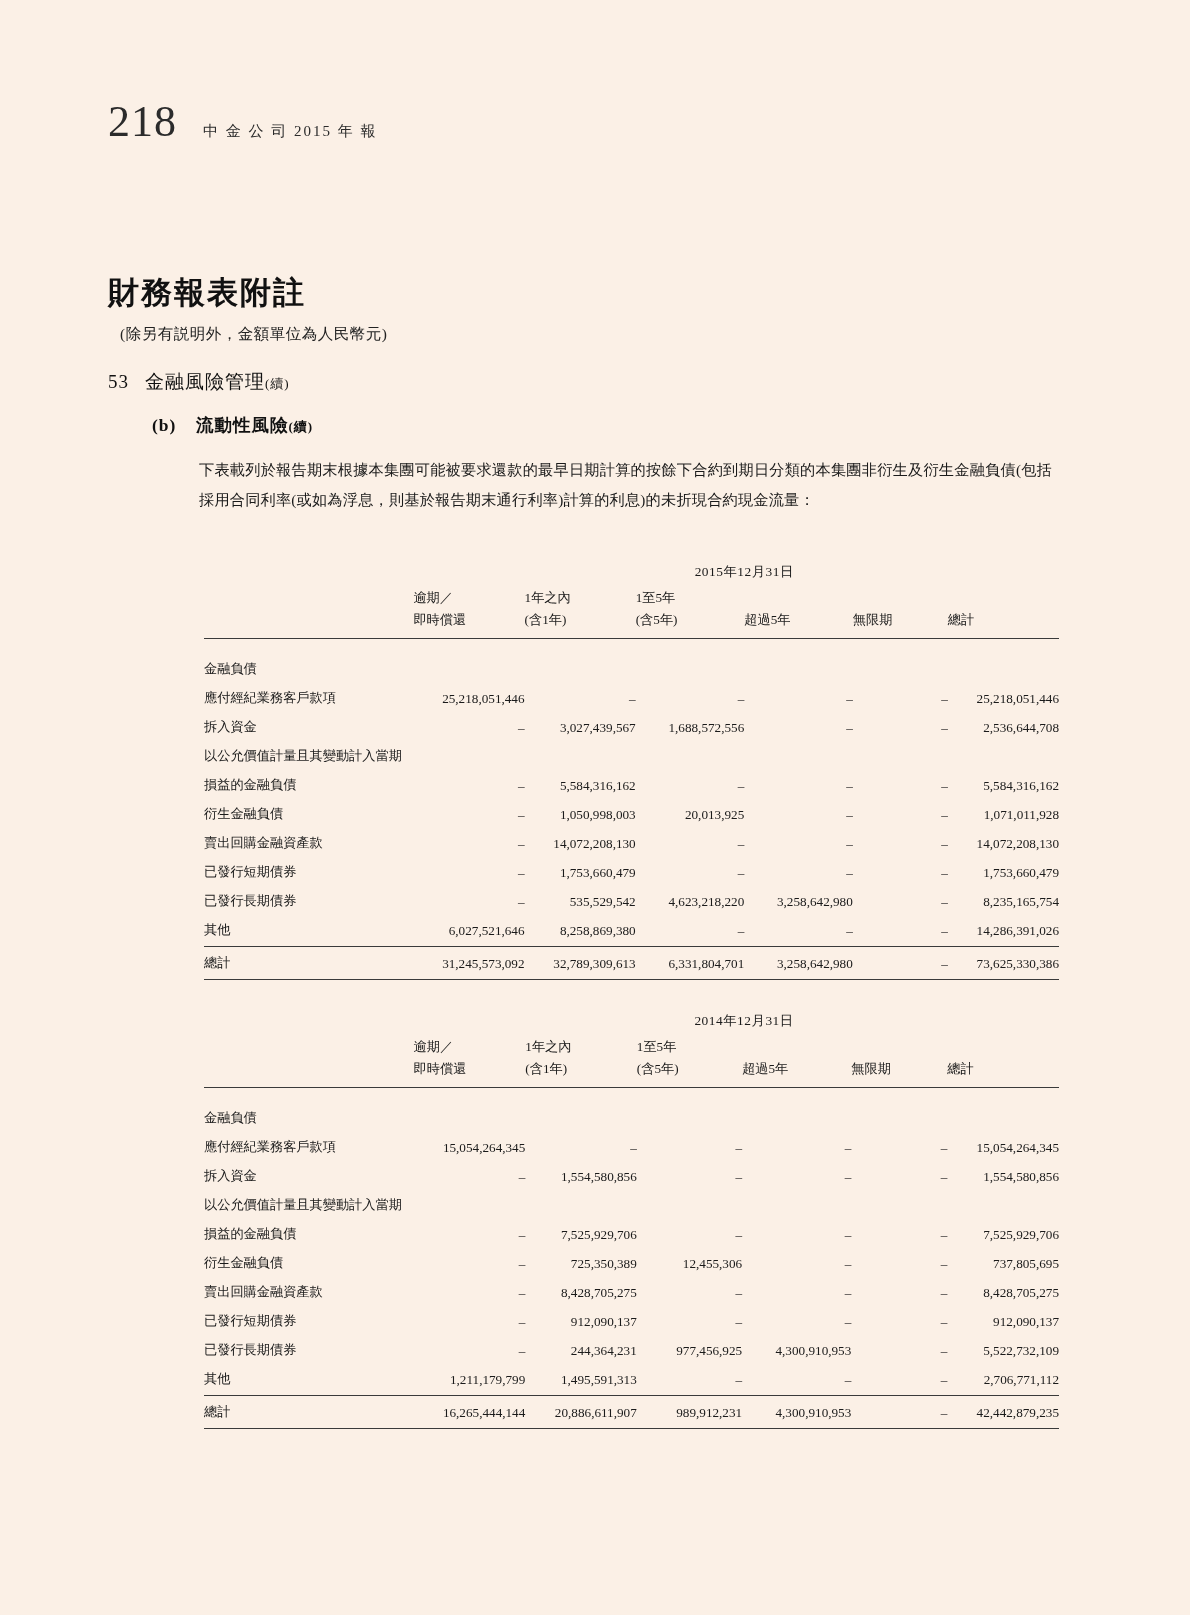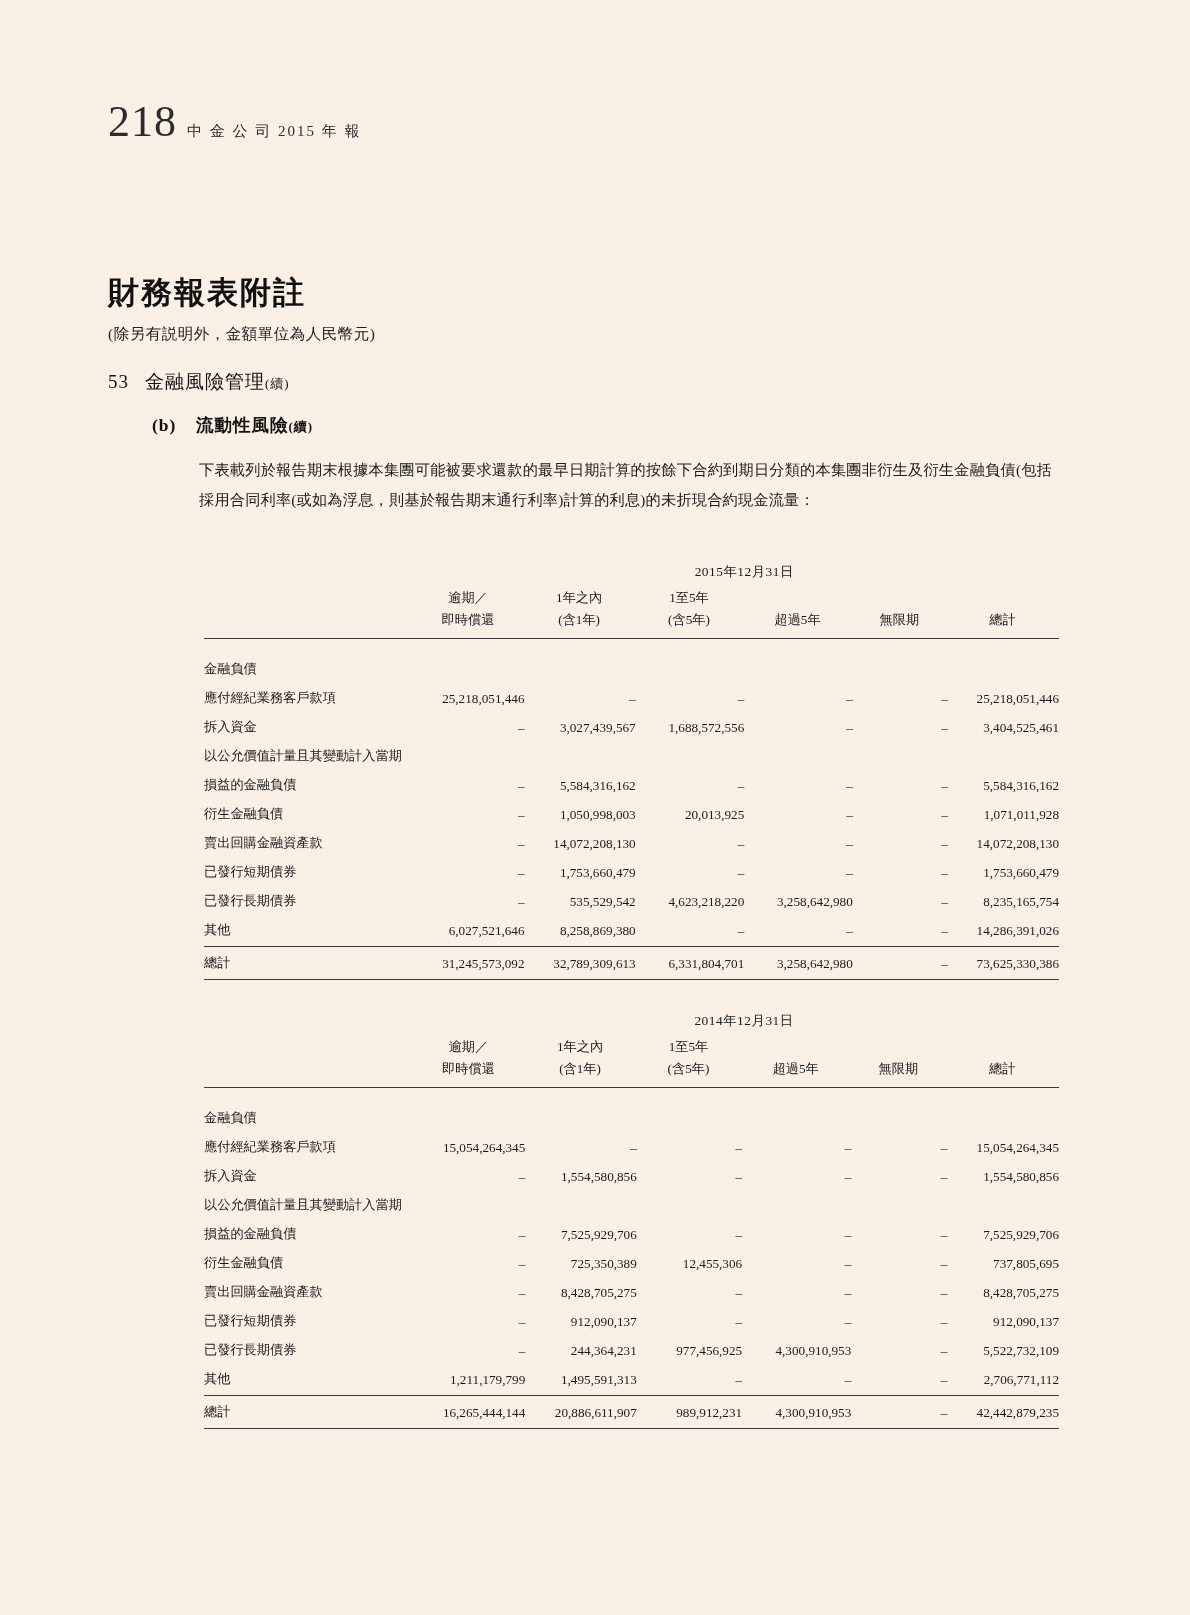--- a/index.html
+++ b/index.html
@@ -32,38 +32,38 @@
     align-items: baseline;
   }
   .pg-number {
     font-size: 44px;
     letter-spacing: 1px;
     color: #2b2b2b;
     font-family: "Liberation Serif", serif;
   }
   .pg-header-text {
     font-size: 15px;
-    margin-left: 10px;
+    margin-left: 26px;
     letter-spacing: 2px;
     color: #2b2b2b;
   }
 
   
   .doc-title {
     position: absolute;
     left: 108px;
     top: 272px;
     font-size: 31px;
     font-weight: bold;
     letter-spacing: 2px;
     color: #111;
   }
   .doc-subtitle {
     position: absolute;
-    left: 108px;
+    left: 120px;
     top: 324px;
     font-size: 15.5px;
     letter-spacing: 0.5px;
     color: #222;
   }
   .sec-heading {
     position: absolute;
     left: 108px;
     top: 369px;
     font-size: 19px;
@@ -126,21 +126,21 @@
   .col-label { width: 215px; text-align: left; }
   .col-num   { width: 128px; text-align: right; padding-right: 2px; }
 
   .date-row td {
     text-align: center;
     padding-bottom: 6px;
     font-size: 13.4px;
     letter-spacing: 0.5px;
   }
   .hdr-row td {
-    text-align: center;
+    text-align: left;
     font-size: 13.2px;
     line-height: 1.65;
     padding-right: 2px;
     white-space: nowrap;
   }
   .rule-row td {
     border-bottom: 1px solid #3a3a3a;
     height: 7px;
     font-size: 0;
     line-height: 0;
@@ -240,21 +240,21 @@
       <td class="col-num">–</td>
       <td class="col-num">25,218,051,446</td>
     </tr>
     <tr class="data-row">
       <td class="col-label item-label">拆入資金</td>
       <td class="col-num">–</td>
       <td class="col-num">3,027,439,567</td>
       <td class="col-num">1,688,572,556</td>
       <td class="col-num">–</td>
       <td class="col-num">–</td>
-      <td class="col-num">3,404,525,461</td>
+      <td class="col-num">2,536,644,708</td>
     </tr>
     <tr class="data-row">
       <td class="col-label item-label">以公允價值計量且其變動計入當期</td>
       <td class="col-num" colspan="6"></td>
     </tr>
     <tr class="data-row">
       <td class="col-label item-label2">損益的金融負債</td>
       <td class="col-num">–</td>
       <td class="col-num">5,584,316,162</td>
       <td class="col-num">–</td>

